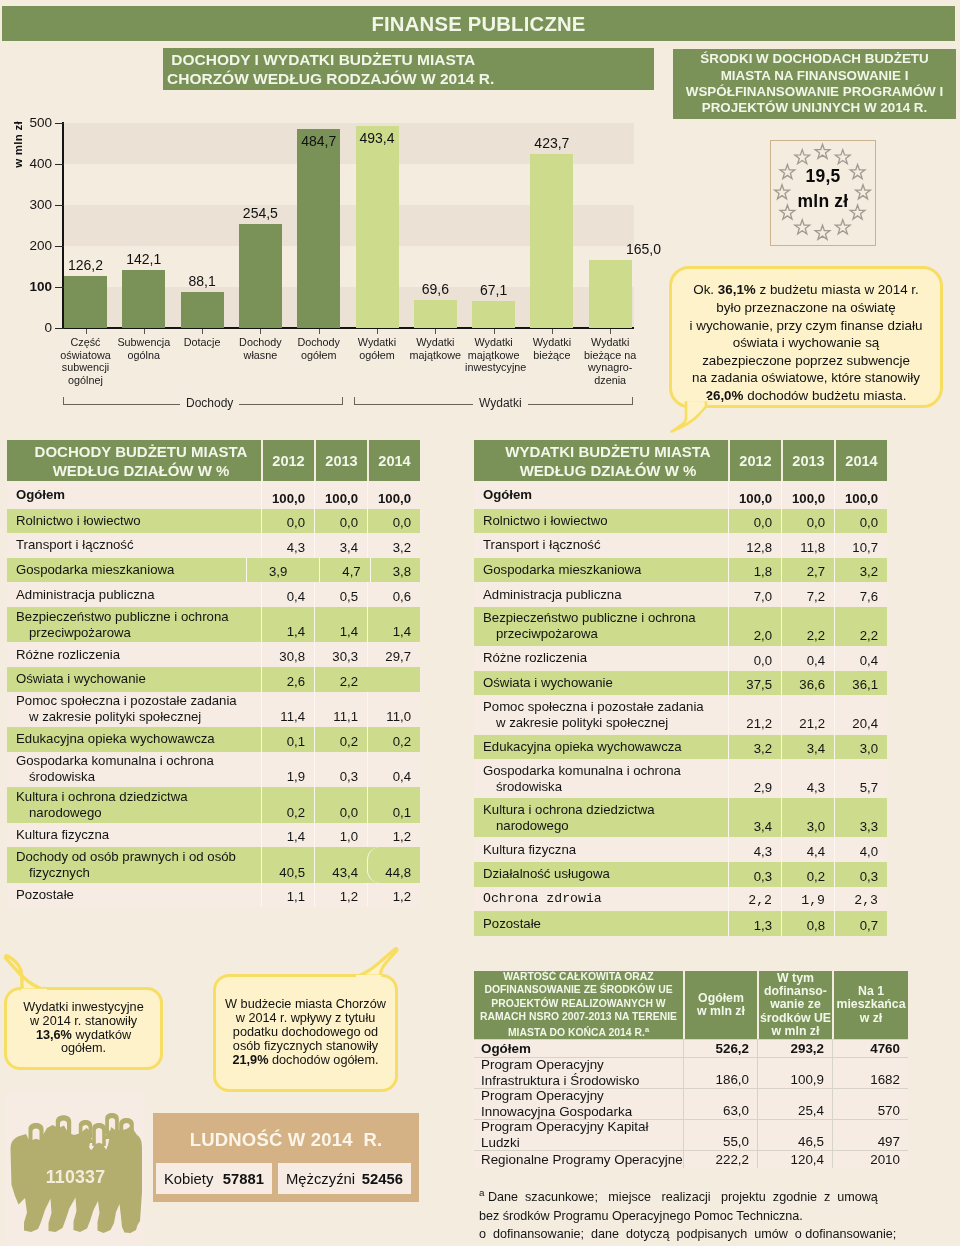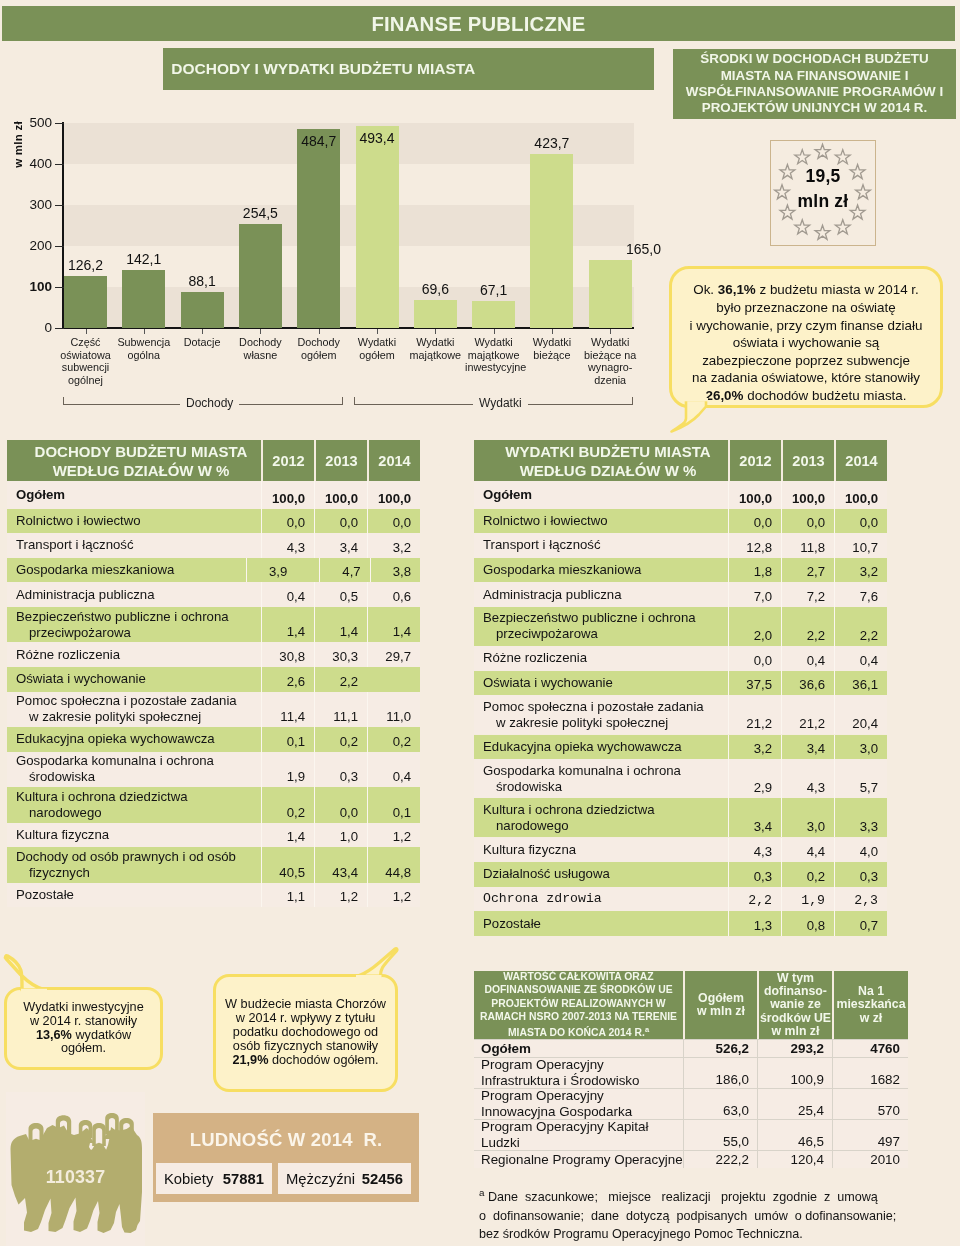--- a/index.html
+++ b/index.html
@@ -65,21 +65,21 @@
   #footnote{position:absolute;left:479px;top:1184px;width:420px;font-size:12.6px;line-height:18.5px;color:#141414;white-space:pre;}
   #footnote sup{font-size:.78em;}
   sup{font-size:.72em;vertical-align:super;}
 </style>
 </head>
 <body>
 
 <div class="hdrbar" id="title-bar">
     <span>FINANSE PUBLICZNE</span>
   </div>
-<div class="hdrbar" id="chart-title-bar"><span> DOCHODY I WYDATKI BUDŻETU MIASTA</span></div>
+<div class="hdrbar" id="chart-title-bar"><span> DOCHODY I WYDATKI BUDŻETU MIASTA</span><span>CHORZÓW WEDŁUG RODZAJÓW W 2014 R.</span></div>
 <div class="hdrbar" id="eu-title-bar">
     <span>ŚRODKI W DOCHODACH BUDŻETU</span>
     <span>MIASTA NA FINANSOWANIE I</span>
     <span>WSPÓŁFINANSOWANIE PROGRAMÓW I</span>
     <span>PROJEKTÓW UNIJNYCH W 2014 R.</span>
   </div>
 <div id="chart">
   <div class="band" style="top:123.0px;height:41.0px;"></div>
   <div class="band" style="top:205.0px;height:41.0px;"></div>
   <div class="band" style="top:287.0px;height:41.0px;"></div>
@@ -328,21 +328,21 @@
     <div class="td-val" style="width:53px;">1,0</div>
     <div class="td-val" style="width:53px;">1,2</div>
   </div>
   <div class="trow rw-g" style="top:407.3px;height:35.5px;">
     <div class="td-lbl" style="width:254px;">
         <div class="">Dochody od osób prawnych i od osób</div>
         <div class="ind">  fizycznych</div>
       </div>
     <div class="td-val" style="width:53px;">40,5</div>
     <div class="td-val" style="width:53px;">43,4</div>
-    <div class="td-val" style="width:53px;">44,8</div>
+    <div class="td-val" style="width:53px;border-radius:13px;">44,8</div>
   </div>
   <div class="trow rw-l" style="top:442.8px;height:24.6px;">
     <div class="td-lbl" style="width:254px;">
         <div class="">Pozostałe</div>
       </div>
     <div class="td-val" style="width:53px;">1,1</div>
     <div class="td-val" style="width:53px;">1,2</div>
     <div class="td-val" style="width:53px;">1,2</div>
   </div>
 </div>
@@ -603,13 +603,13 @@
   </div>
   <div class="trow eurow" style="top:179px;height:18px;">
     <div class="eu-lbl" style="width:209px;">
         <div>Regionalne Programy Operacyjne</div>
       </div>
     <div class="eu-val" style="width:74px;">222,2</div>
     <div class="eu-val" style="width:75px;">120,4</div>
     <div class="eu-val" style="width:76px;">2010</div>
   </div>
 </div>
-<div id="footnote"><div><sup>a</sup><span> Dane  szacunkowe;   miejsce   realizacji   projektu  zgodnie  z  umową</span></div><div>o  dofinansowanie;  dane  dotyczą  podpisanych  umów  o dofinansowanie;</div><div>bez środków Programu Operacyjnego Pomoc Techniczna.</div></div>
+<div id="footnote"><div><sup>a</sup><span> Dane  szacunkowe;   miejsce   realizacji   projektu  zgodnie  z  umową</span></div><div>bez środków Programu Operacyjnego Pomoc Techniczna.</div><div>o  dofinansowanie;  dane  dotyczą  podpisanych  umów  o dofinansowanie;</div></div>
 
 </body></html>

